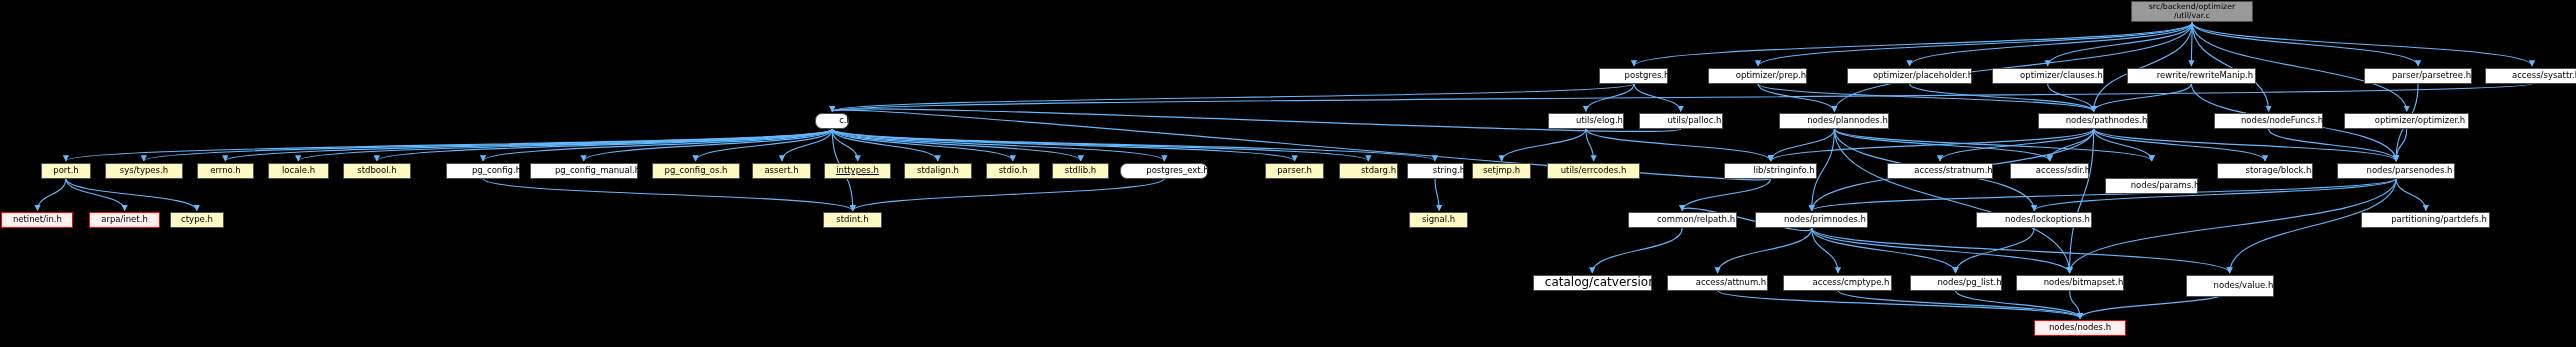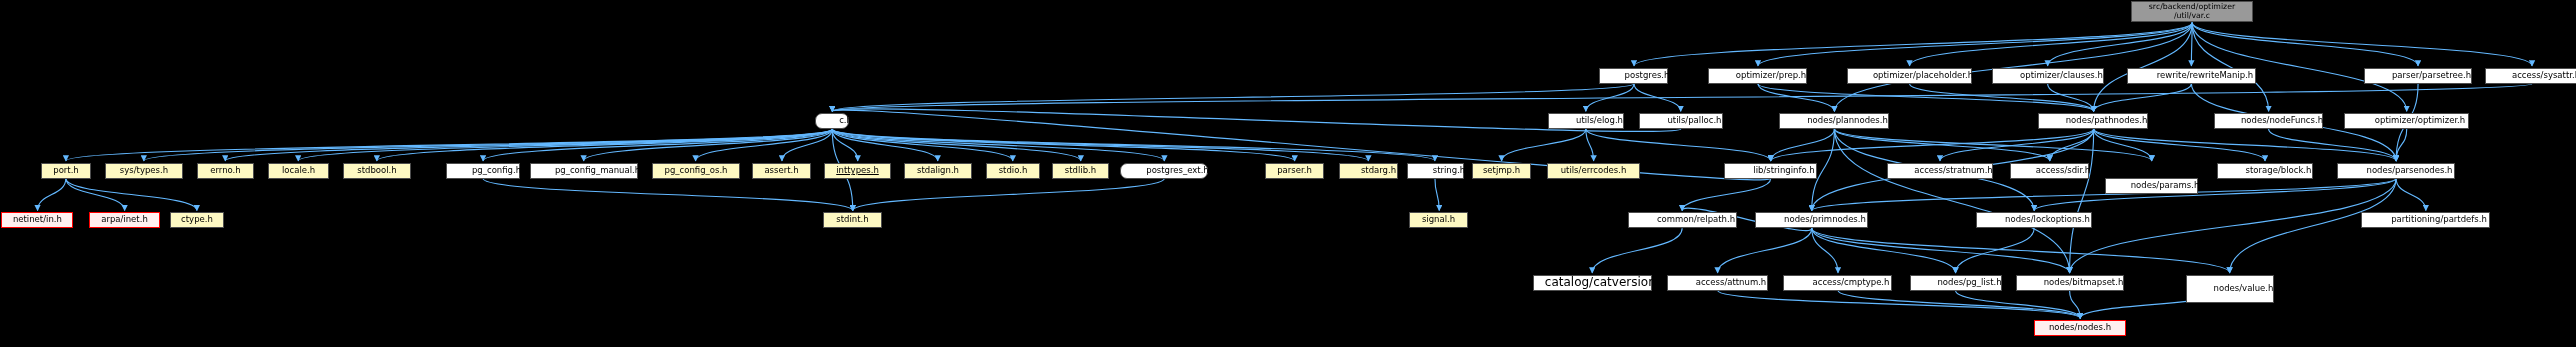--- a/index.html
+++ b/index.html
@@ -162,17 +162,17 @@
       <div class="node gray" style="left: 1409px; top: 212px; width: 59px; height: 15.6px; font-size: 8.5px;">signal.h</div>
       <div class="node white" style="left: 1628px; top: 212px; width: 109px; height: 15.6px; font-size: 8.5px;">common/relpath.h</div>
       <div class="node white" style="left: 1755px; top: 212px; width: 113px; height: 15.6px; font-size: 8.5px;">nodes/primnodes.h</div>
       <div class="node white" style="left: 1976px; top: 212px; width: 116px; height: 15.6px; font-size: 8.5px;">nodes/lockoptions.h</div>
       <div class="node white" style="left: 2361px; top: 212px; width: 129px; height: 15.6px; font-size: 8.5px;">partitioning/partdefs.h</div>
       <div class="node white" style="left: 1533px; top: 275px; width: 119px; height: 15.6px; font-size: 12px;">catalog/catversion.h</div>
       <div class="node white" style="left: 1667px; top: 275px; width: 101px; height: 15.6px; font-size: 8.5px;">access/attnum.h</div>
       <div class="node white" style="left: 1783px; top: 275px; width: 109px; height: 15.6px; font-size: 8.5px;">access/cmptype.h</div>
       <div class="node white" style="left: 1910px; top: 275px; width: 92px; height: 15.6px; font-size: 8.5px;">nodes/pg_list.h</div>
       <div class="node white" style="left: 2016px; top: 275px; width: 108px; height: 15.6px; font-size: 8.5px;">nodes/bitmapset.h</div>
-      <div class="node white" style="left: 2186px; top: 275px; width: 88px; height: 28px; font-size: 8.5px;">nodes/value.h</div>
+      <div class="node white" style="left: 2186px; top: 275px; width: 88px; height: 22px; font-size: 8.5px;">nodes/value.h</div>
       <div class="node red" style="left: 2034px; top: 320px; width: 92px; height: 15.6px; font-size: 8.5px;">nodes/nodes.h</div>
     </div>
 </div>
 
 
 </body></html>

